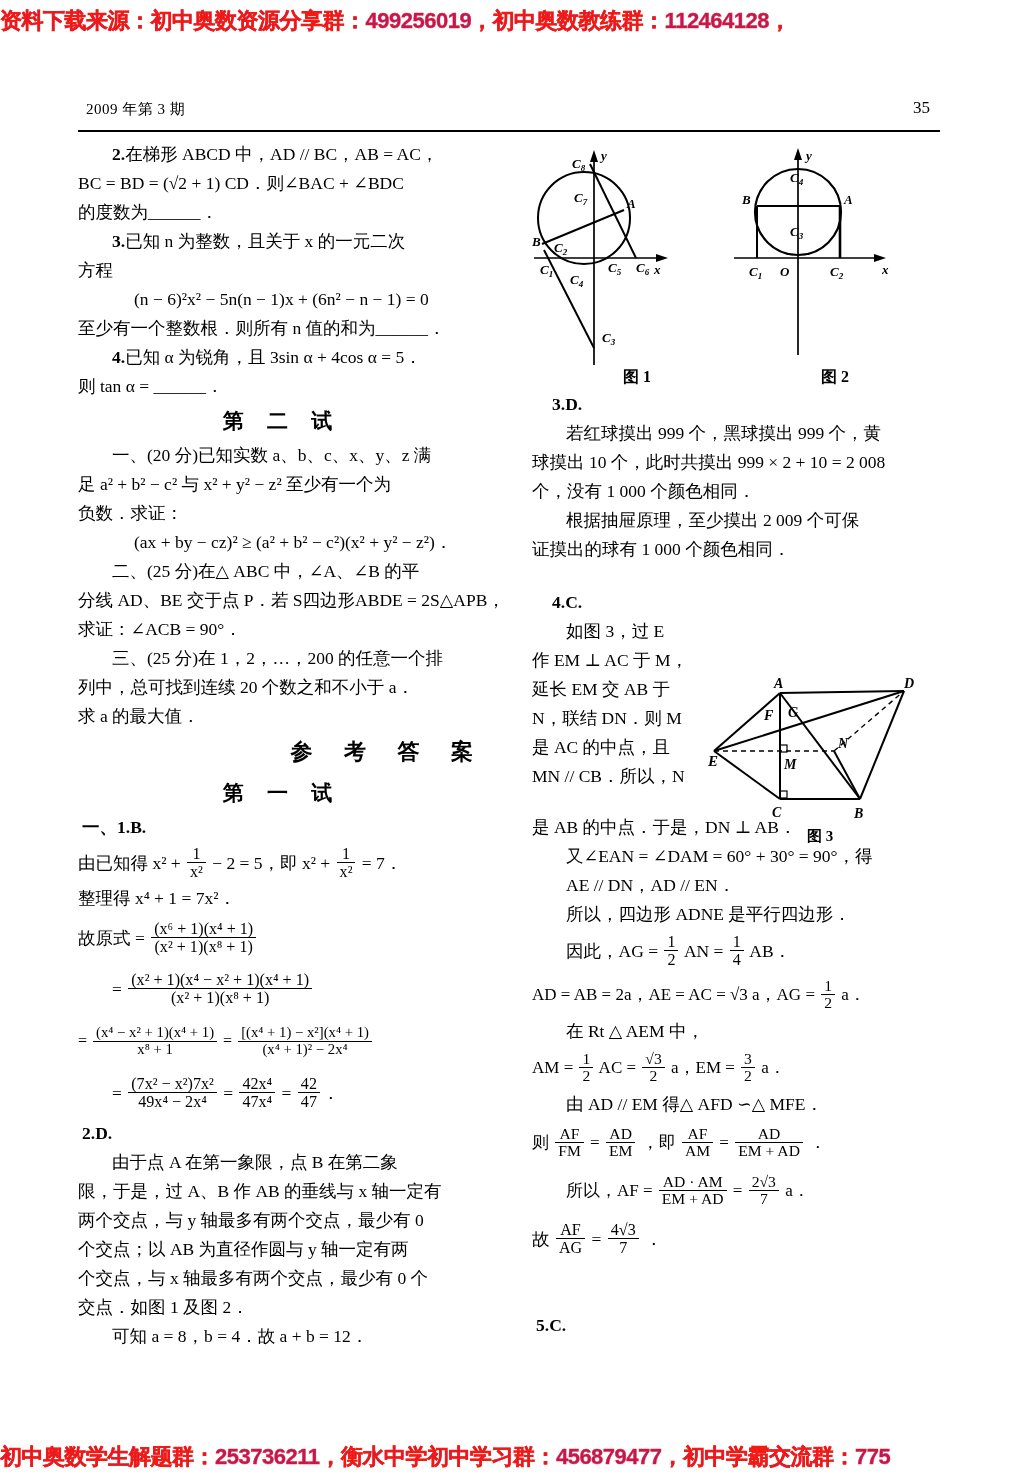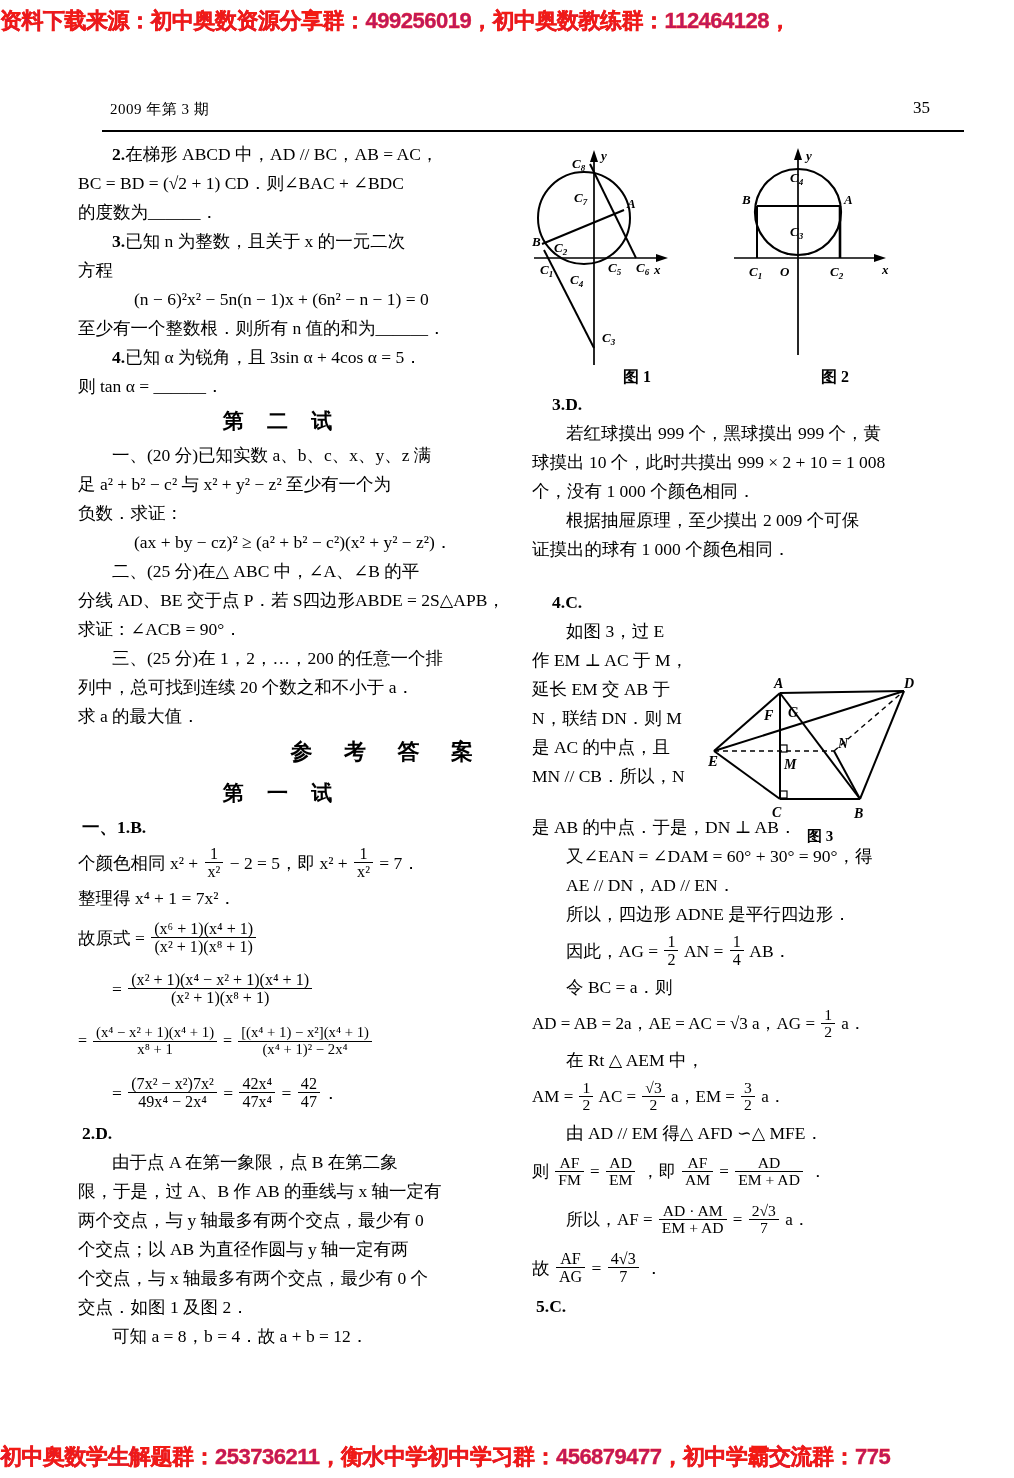--- a/index.html
+++ b/index.html
@@ -25,21 +25,21 @@
   .promo-top{top:6px;}
   .promo-bottom{top:1442px;}
 
   
   .page{
     position:absolute;
     left:78px;top:100px;
     width:862px;height:1320px;
   }
   .hdr{
-    position:relative;height:34px;margin-left:24px;
+    position:relative;height:34px;
   }
   .hdr .issue{
     position:absolute;left:8px;top:0;
     font-size:15px;letter-spacing:.5px;
     font-family:"Liberation Serif",serif;
   }
   .hdr .pageno{
     position:absolute;right:10px;top:-2px;
     font-size:17px;
   }
@@ -133,21 +133,21 @@
       <p class="ln ind"><span>三、(25 分)</span><span>在 1，2，…，200 的任意一个排</span></p>
       <p class="ln">列中，总可找到连续 20 个数之和不小于 a．</p>
       <p class="ln">求 a 的最大值．</p>
 
       <p class="hz2">参 考 答 案</p>
       <p class="hz">第 一 试</p>
 
       <p class="ln bd" style="padding-left:4px;">一、1.B.</p>
 
       <p class="ln" style="line-height:42px;">
-        <span>个颜色相同 x² +</span>
+        <span>由已知得 x² +</span>
         <span class="frac"><span class="num">1</span><span class="den it">x²</span></span>
         <span>− 2 = 5，即 x² +</span>
         <span class="frac"><span class="num">1</span><span class="den it">x²</span></span>
         <span>= 7．</span>
       </p>
 
       <p class="ln">整理得 x⁴ + 1 = 7x²．</p>
 
       <p class="ln" style="line-height:50px;">
         <span>故原式 =</span>
@@ -248,21 +248,21 @@
               <text x="50" y="136" font-style="italic">O</text>
               <text x="100" y="136" font-style="italic">C<tspan font-size="9" dy="3">2</tspan></text>
             </g>
           </svg>
           <div class="figcap">图 2</div>
         </div>
       </div>
 
       <p class="ln bd" style="padding-left:20px;">3.D.</p>
       <p class="ln ind">若红球摸出 999 个，黑球摸出 999 个，黄</p>
-      <p class="ln">球摸出 10 个，此时共摸出 999 × 2 + 10 = 1 008</p>
+      <p class="ln">球摸出 10 个，此时共摸出 999 × 2 + 10 = 2 008</p>
       <p class="ln">个，没有 1 000 个颜色相同．</p>
       <p class="ln ind">根据抽屉原理，至少摸出 2 009 个可保</p>
       <p class="ln">证摸出的球有 1 000 个颜色相同．</p>
 
       <p class="ln bd" style="padding-left:20px;margin-top:24px;">4.C.</p>
 
       <div style="position:relative;height:196px;">
         <div style="width:176px;">
           <p class="ln ind">如图 3，过 E</p>
           <p class="ln">作 EM ⊥ AC 于 M，</p>
@@ -313,21 +313,20 @@
       <p class="ln ind">所以，四边形 ADNE 是平行四边形．</p>
 
       <p class="ln ind" style="line-height:44px;">
         <span>因此，AG =</span>
         <span class="frac"><span class="num">1</span><span class="den">2</span></span>
         <span class="it">AN =</span>
         <span class="frac"><span class="num">1</span><span class="den">4</span></span>
         <span class="it">AB．</span>
       </p>
 
-      <p class="ln ind">令 BC = a．则</p>
 
       <p class="ln" style="line-height:44px;font-size:17px;">
         <span>AD = AB = 2a，AE = AC = √3 a，AG =</span>
         <span class="frac"><span class="num">1</span><span class="den">2</span></span>
         <span class="it">a．</span>
       </p>
 
       <p class="ln ind">在 Rt △ AEM 中，</p>
 
       <p class="ln" style="line-height:44px;font-size:17px;">
@@ -363,18 +362,18 @@
       </p>
 
       <p class="ln" style="line-height:48px;">
         <span>故</span>
         <span class="frac"><span class="num it">AF</span><span class="den it">AG</span></span>
         =
         <span class="frac"><span class="num">4√3</span><span class="den">7</span></span>
         <span>．</span>
       </p>
 
-      <p class="ln bd" style="padding-left:4px;">5.C.</p>
+      <p class="ln bd" style="padding-left:4px;margin-top:48px;">5.C.</p>
     </div>
   </div>
 </div>
 
 <div class="promo promo-bottom">初中奥数学生解题群：253736211，衡水中学初中学习群：456879477，初中学霸交流群：775</div>
 
 </body></html>

